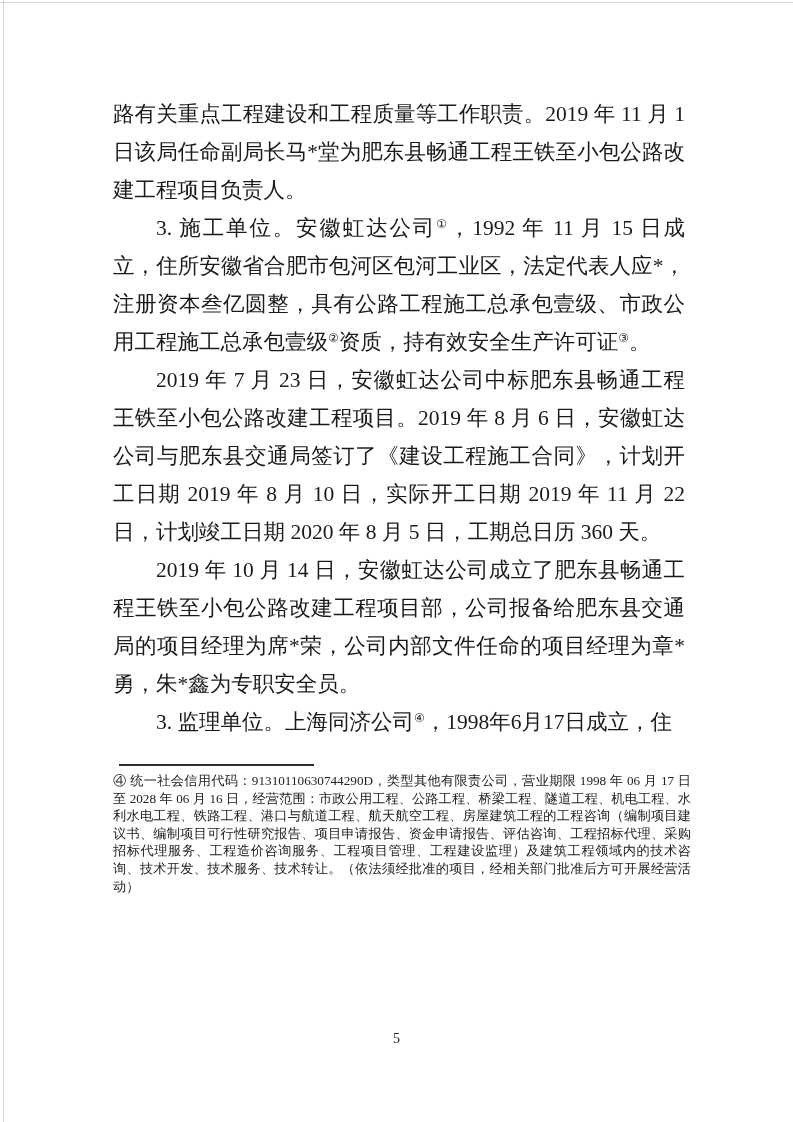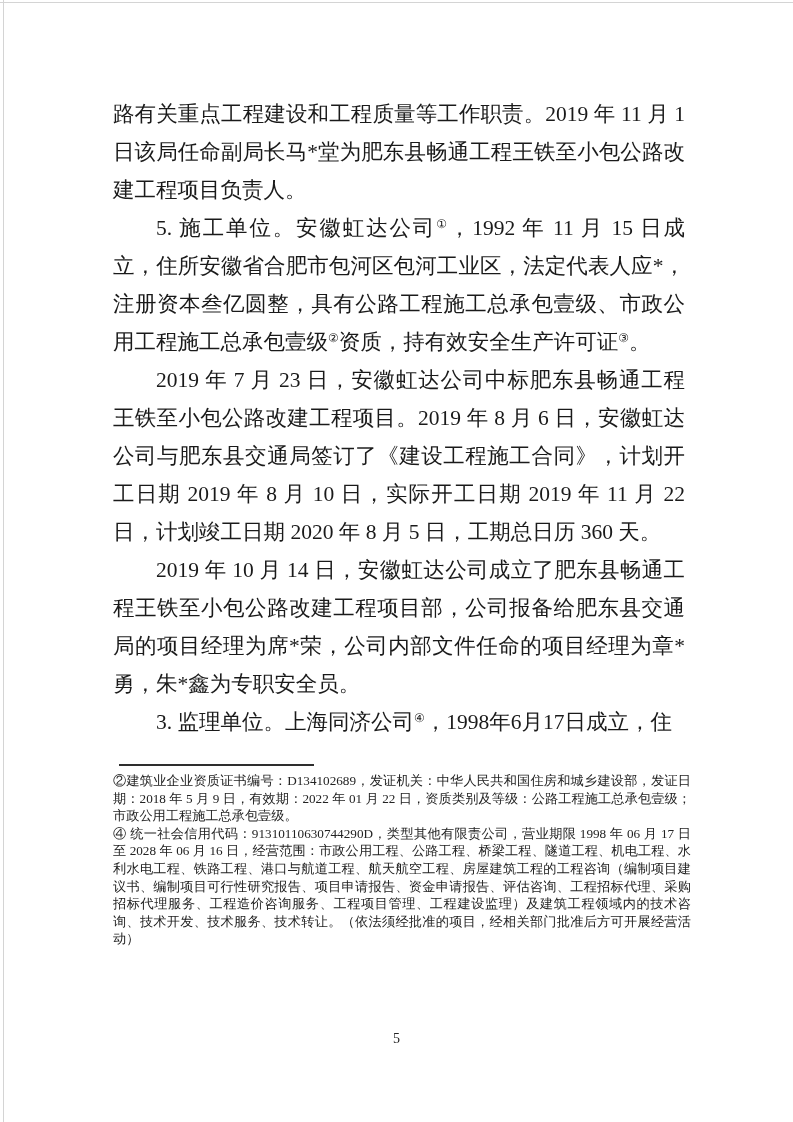--- a/index.html
+++ b/index.html
@@ -66,26 +66,25 @@
 </style>
 </head>
 <body>
 
 <div class="page">
   <div class="edge-top"></div>
   <div class="edge-left"></div>
 
   <div class="body-text">
     <p class="noindent"><span>路有关重点工程建设和工程质量等工作职责。2019 年 11 月 1 日该局任命副局长马*堂为肥东县畅通工程王铁至小包公路改建工程项目负责人。</span></p>
-    <p><span>5. 施工单位。安徽虹达公司</span><sup>①</sup><span>，1992 年 11 月 15 日成立，住所安徽省合肥市包河区包河工业区，法定代表人应*，注册资本叁亿圆整，具有公路工程施工总承包壹级、市政公用工程施工总承包壹级</span><sup>②</sup><span>资质，持有效安全生产许可证</span><sup>③</sup><span>。</span></p>
+    <p><span>3. 施工单位。安徽虹达公司</span><sup>①</sup><span>，1992 年 11 月 15 日成立，住所安徽省合肥市包河区包河工业区，法定代表人应*，注册资本叁亿圆整，具有公路工程施工总承包壹级、市政公用工程施工总承包壹级</span><sup>②</sup><span>资质，持有效安全生产许可证</span><sup>③</sup><span>。</span></p>
     <p><span>2019 年 7 月 23 日，安徽虹达公司中标肥东县畅通工程王铁至小包公路改建工程项目。2019 年 8 月 6 日，安徽虹达公司与肥东县交通局签订了《建设工程施工合同》，计划开工日期 2019 年 8 月 10 日，实际开工日期 2019 年 11 月 22 日，计划竣工日期 2020 年 8 月 5 日，工期总日历 360 天。</span></p>
     <p><span>2019 年 10 月 14 日，安徽虹达公司成立了肥东县畅通工程王铁至小包公路改建工程项目部，公司报备给肥东县交通局的项目经理为席*荣，公司内部文件任命的项目经理为章*勇，朱*鑫为专职安全员。</span></p>
     <p><span>3. 监理单位。上海同济公司</span><sup>④</sup><span>，1998年6月17日成立，住</span></p>
   </div>
 
   <div class="footnotes">
     <div class="fn-rule"></div>
-    <p>②建筑业企业资质证书编号：D134102689，发证机关：中华人民共和国住房和城乡建设部，发证日期：2018 年 5 月 9 日，有效期：2022 年 01 月 22 日，资质类别及等级：公路工程施工总承包壹级；市政公用工程施工总承包壹级。</p>
     <p>④ 统一社会信用代码：91310110630744290D，类型其他有限责公司，营业期限 1998 年 06 月 17 日至 2028 年 06 月 16 日，经营范围：市政公用工程、公路工程、桥梁工程、隧道工程、机电工程、水利水电工程、铁路工程、港口与航道工程、航天航空工程、房屋建筑工程的工程咨询（编制项目建议书、编制项目可行性研究报告、项目申请报告、资金申请报告、评估咨询、工程招标代理、采购招标代理服务、工程造价咨询服务、工程项目管理、工程建设监理）及建筑工程领域内的技术咨询、技术开发、技术服务、技术转让。（依法须经批准的项目，经相关部门批准后方可开展经营活动）</p>
   </div>
 
   <div class="page-number">5</div>
 </div>
 
 </body></html>

